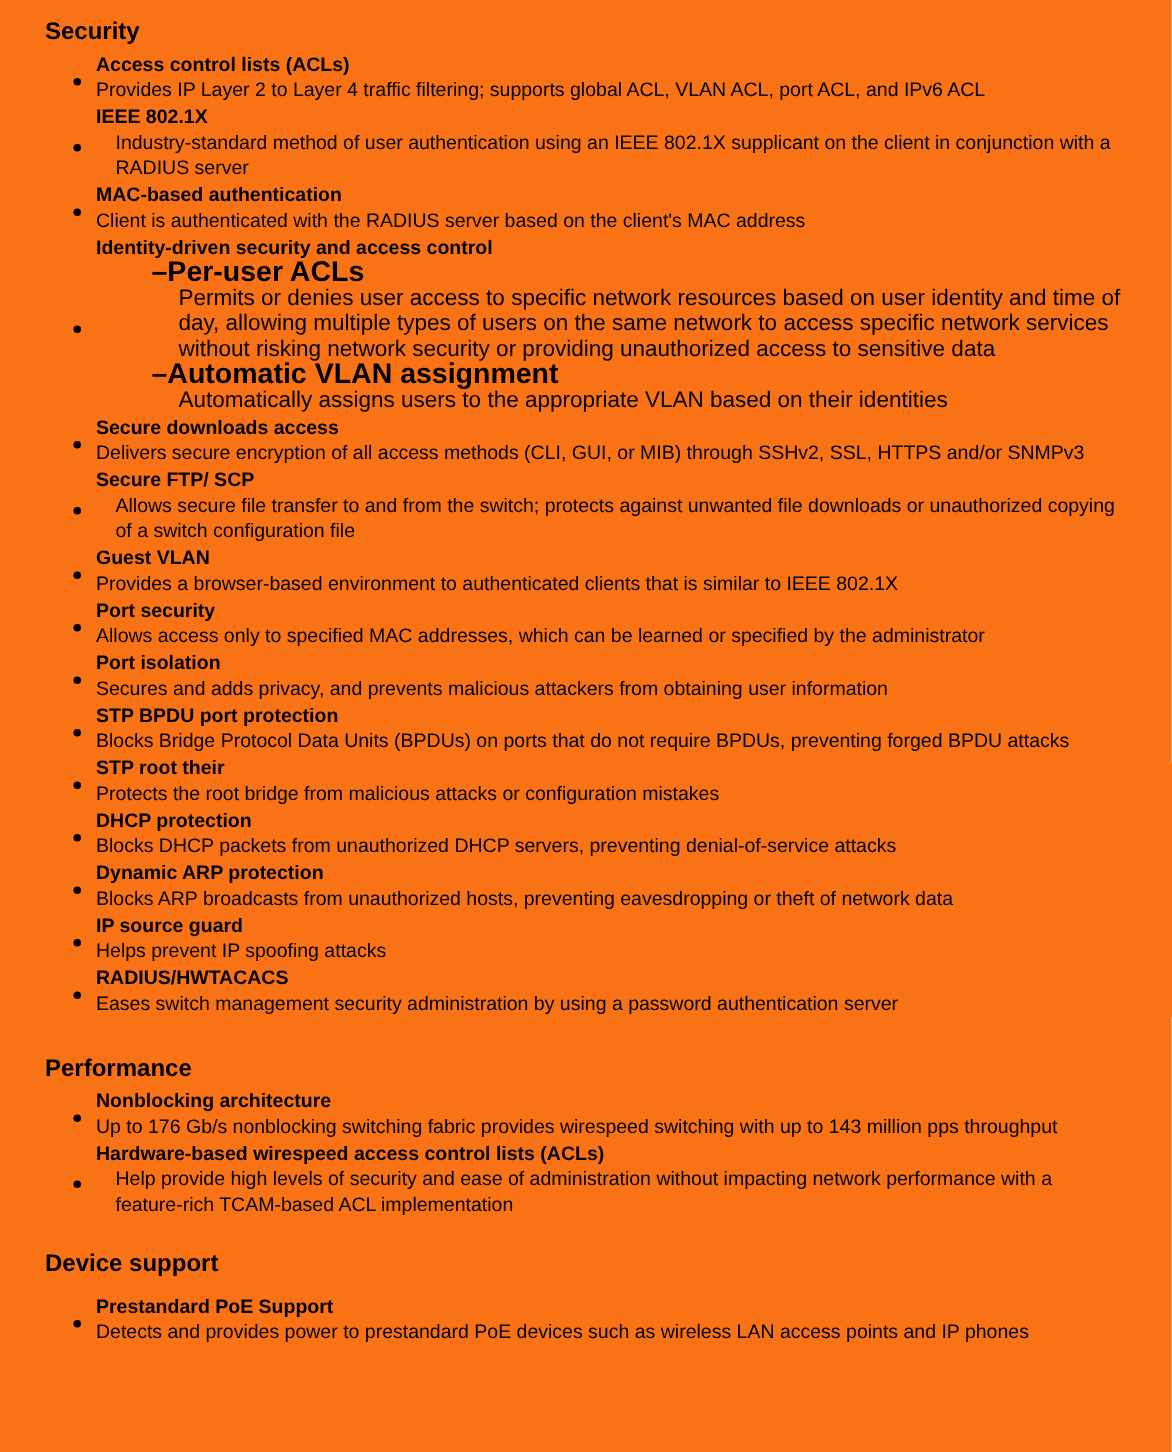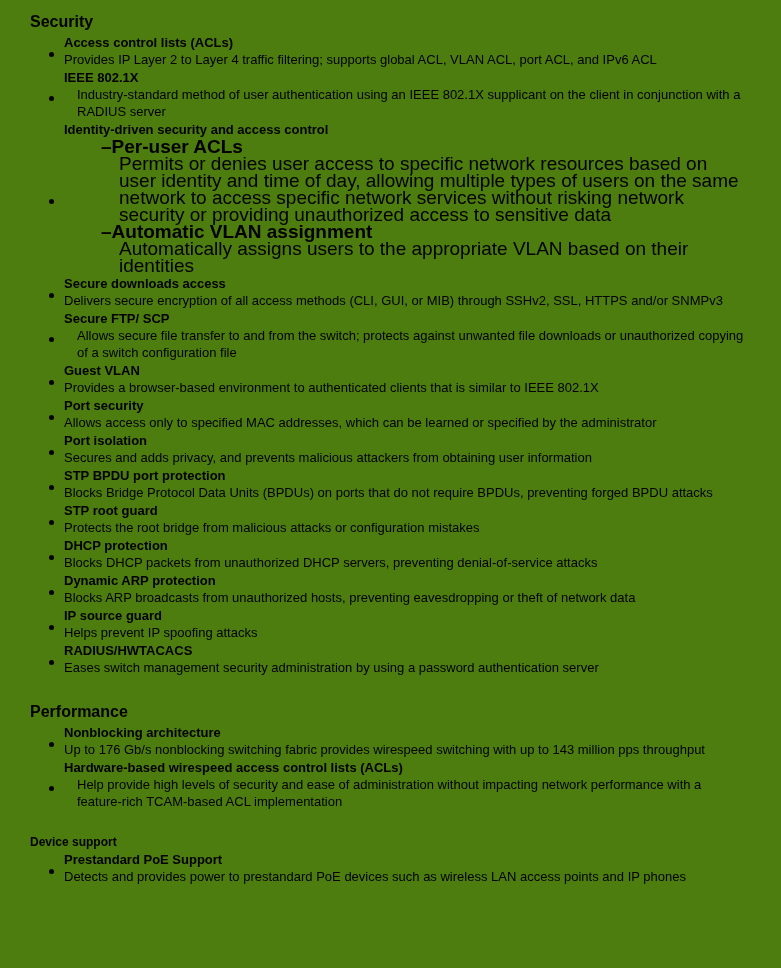--- a/index.html
+++ b/index.html
@@ -7,35 +7,35 @@
     padding: 0;
     background: #ffffff;
     color: #000000;
     font-family: "Liberation Sans", sans-serif;
   }
   .page {
     width: 781px;
     min-height: 968px;
     box-sizing: border-box;
     padding: 12px 34px 20px 30px;
-    background: #4d7c0f;
+    background: #f97316;
   }
   .section { margin: 0; }
   .section + .section { margin-top: 26px; }
   .section.tight { margin-top: 24px; }
   .sec-title {
     font-size: 16px;
     font-weight: bold;
     line-height: 20px;
     margin-bottom: 2px;
   }
   .sec-title.small {
-    font-size: 12px;
+    font-size: 16px;
     line-height: 16px;
-    margin-bottom: 1px;
+    margin-bottom: 11px;
   }
   .item {
     display: flex;
     align-items: center;
     margin-bottom: 1px;
   }
   .bullet {
     flex: 0 0 auto;
     width: 5px;
     height: 5px;
@@ -54,21 +54,21 @@
     line-height: 17px;
   }
   .item-desc.indent { padding-left: 13px; }
   .subitem { padding-left: 37px; }
   .sub-label {
     font-size: 19px;
     font-weight: bold;
     line-height: 17px;
   }
   .sub-desc {
-    font-size: 19px;
+    font-size: 15px;
     line-height: 17px;
     padding-left: 18px;
   }
 </style>
 </head>
 <body>
 
 <div class="page">
   <div id="doc-root">
       <div class="section">
@@ -78,20 +78,27 @@
           <div class="item-body">
             <div class="item-label">Access control lists (ACLs)</div>
             <div class="item-desc">Provides IP Layer 2 to Layer 4 traffic filtering; supports global ACL, VLAN ACL, port ACL, and IPv6 ACL</div>
           </div>
         </div>
         <div class="item">
           <span class="bullet"></span>
           <div class="item-body">
             <div class="item-label">IEEE 802.1X</div>
             <div class="item-desc indent">Industry-standard method of user authentication using an IEEE 802.1X supplicant on the client in conjunction with a RADIUS server</div>
+          </div>
+        </div>
+        <div class="item">
+          <span class="bullet"></span>
+          <div class="item-body">
+            <div class="item-label">MAC-based authentication</div>
+            <div class="item-desc">Client is authenticated with the RADIUS server based on the client's MAC address</div>
           </div>
         </div>
         <div class="item">
           <span class="bullet"></span>
           <div class="item-body">
             <div class="item-label">Identity-driven security and access control</div>
             <div class="subitem">
               <div class="sub-label"><span>–</span><span>Per-user ACLs</span></div>
               <div class="sub-desc">Permits or denies user access to specific network resources based on user identity and time of day, allowing multiple types of users on the same network to access specific network services without risking network security or providing unauthorized access to sensitive data</div>
             </div>
@@ -139,21 +146,21 @@
         <div class="item">
           <span class="bullet"></span>
           <div class="item-body">
             <div class="item-label">STP BPDU port protection</div>
             <div class="item-desc">Blocks Bridge Protocol Data Units (BPDUs) on ports that do not require BPDUs, preventing forged BPDU attacks</div>
           </div>
         </div>
         <div class="item">
           <span class="bullet"></span>
           <div class="item-body">
-            <div class="item-label">STP root guard</div>
+            <div class="item-label">STP root their</div>
             <div class="item-desc">Protects the root bridge from malicious attacks or configuration mistakes</div>
           </div>
         </div>
         <div class="item">
           <span class="bullet"></span>
           <div class="item-body">
             <div class="item-label">DHCP protection</div>
             <div class="item-desc">Blocks DHCP packets from unauthorized DHCP servers, preventing denial-of-service attacks</div>
           </div>
         </div>

